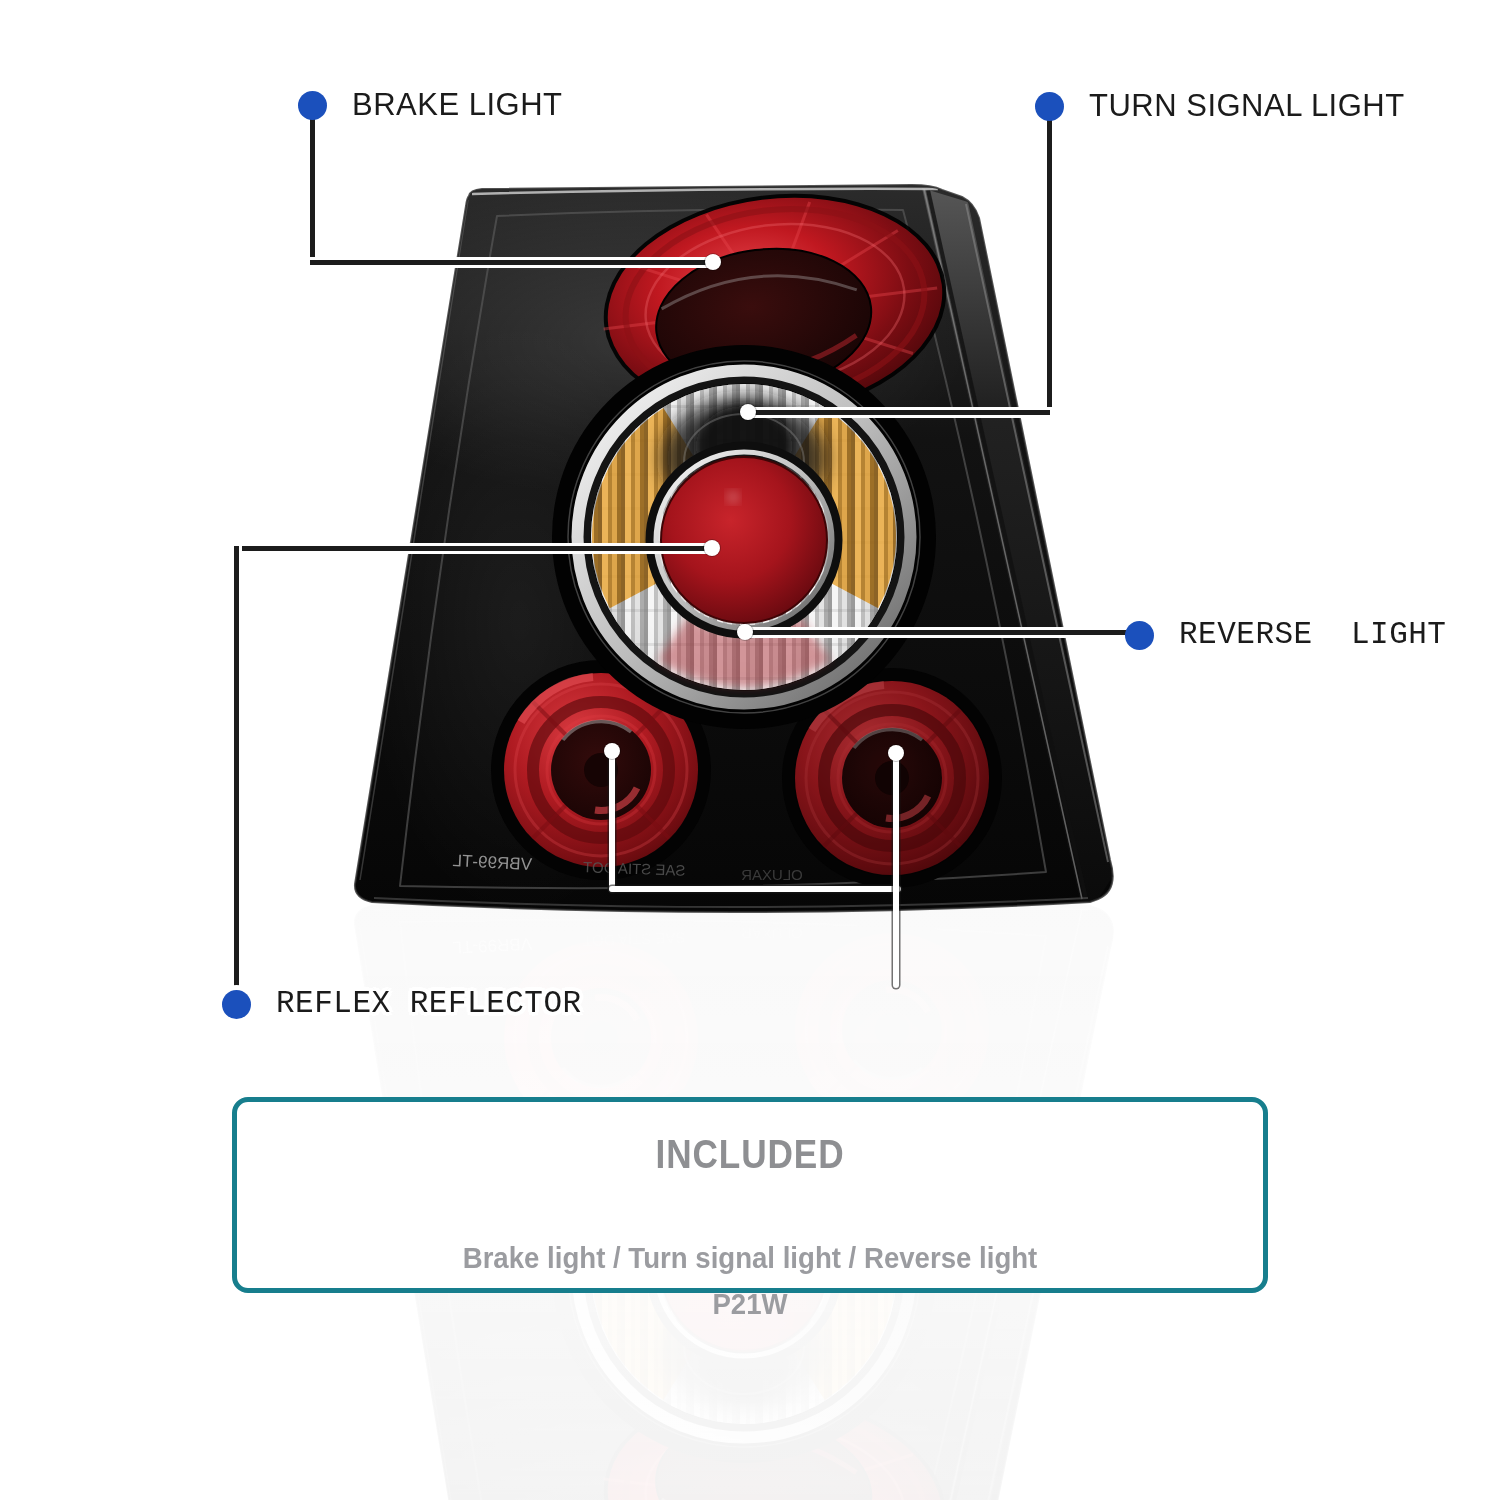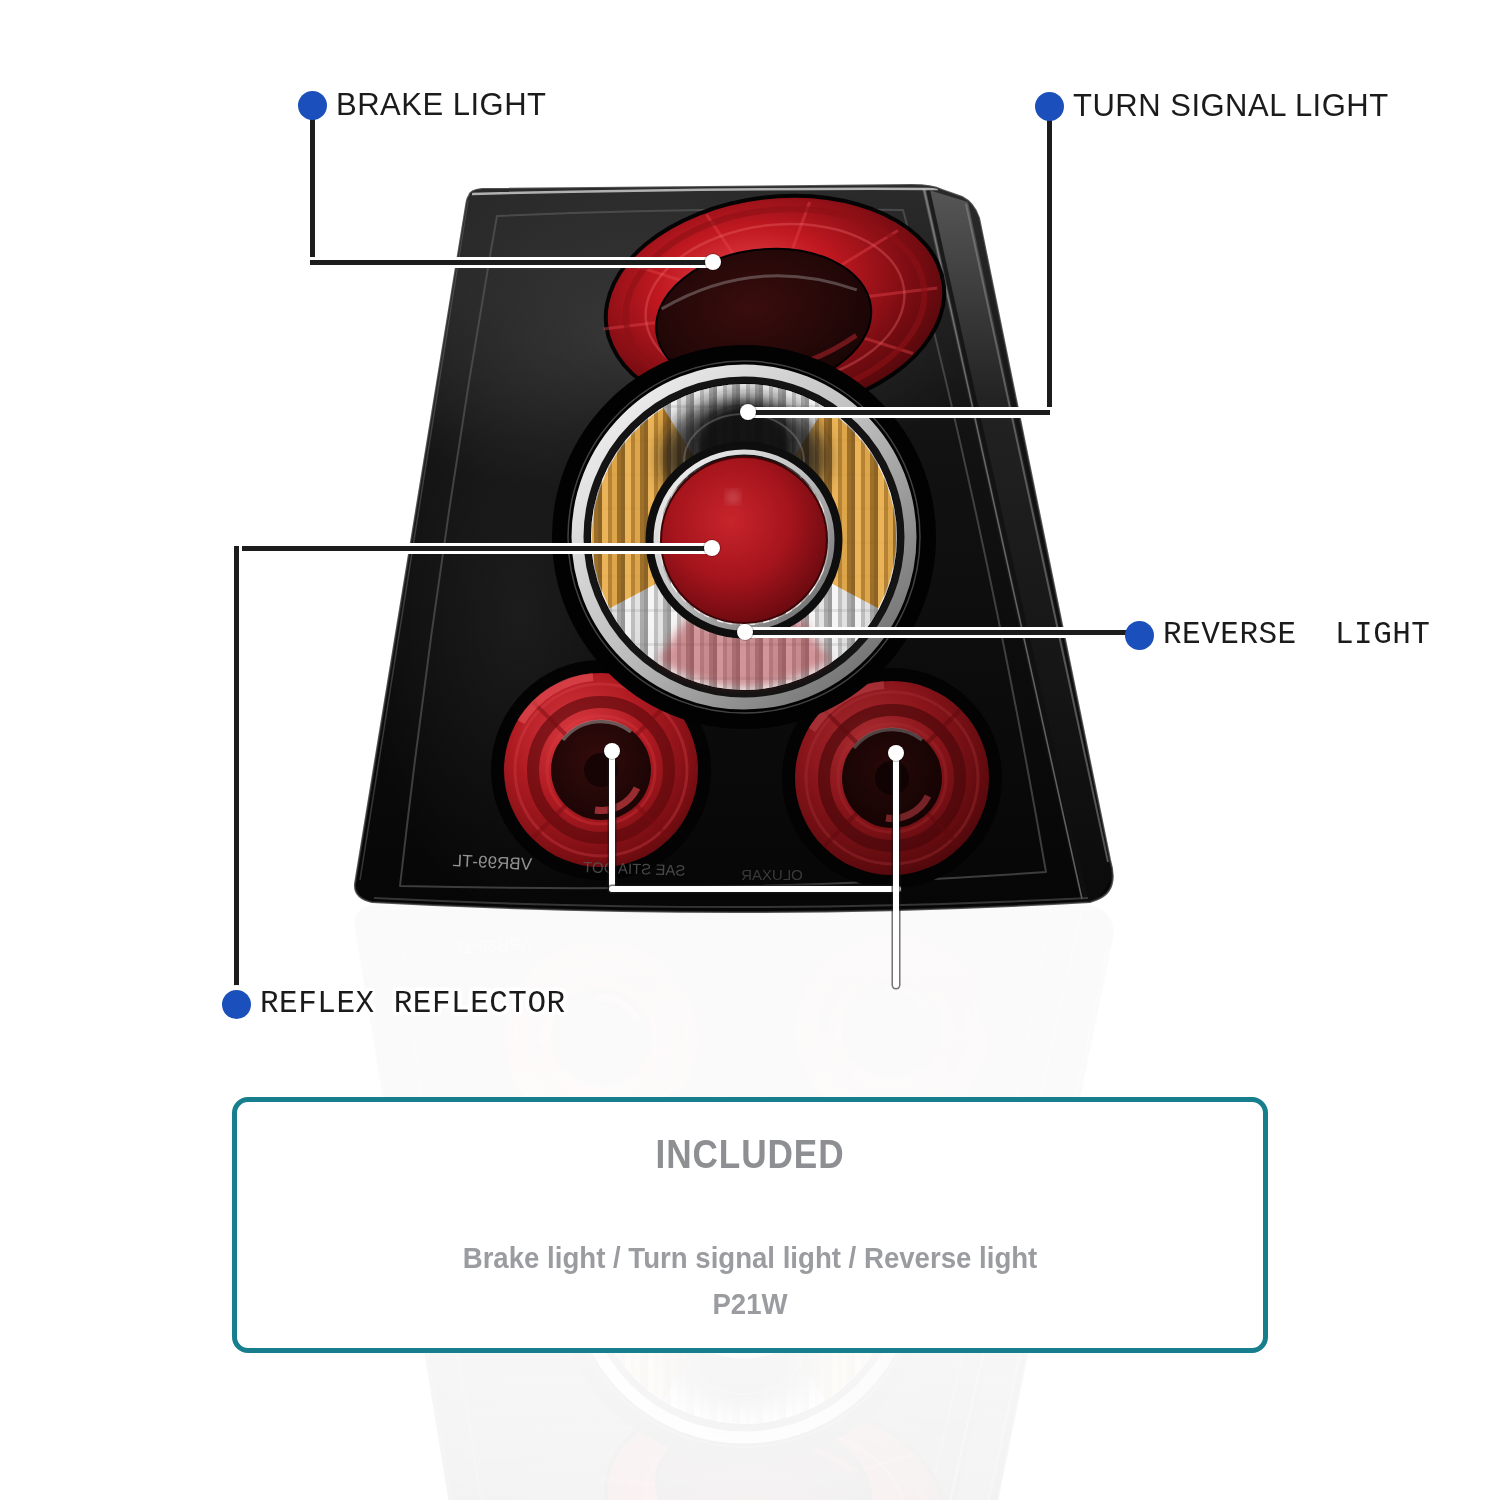--- a/index.html
+++ b/index.html
@@ -18,28 +18,28 @@
   .white-fade{
     position:absolute;left:0;top:905px;width:1500px;height:595px;z-index:6;pointer-events:none;
     background:linear-gradient(180deg,rgba(255,255,255,.12),rgba(255,255,255,.5) 45%,rgba(255,255,255,.62) 100%);
   }
   
   .ld{position:absolute;background:#1c1c1c;z-index:20;box-shadow:0 0 0 3px #ffffff;}
   .ldw{position:absolute;background:#ffffff;z-index:20;box-shadow:0 0 0 1.5px rgba(25,25,25,.6);border-radius:3px;}
   .cap{position:absolute;width:16px;height:16px;border-radius:50%;background:#ffffff;z-index:21;
        box-shadow:0 0 0 1px rgba(0,0,0,.25);}
   
-  .callout{position:absolute;display:flex;align-items:center;gap:9px;z-index:30;height:32px;}
+  .callout{position:absolute;display:flex;align-items:center;gap:25px;z-index:30;height:32px;}
   .dot{width:29px;height:29px;border-radius:50%;background:var(--bullet-blue,#1b50bc);flex:0 0 auto;}
   .callout .txt{font-size:31px;letter-spacing:.5px;color:var(--label-black,#1b1b1b);white-space:pre;line-height:32px;}
   .outlined .txt{text-shadow:-3px -3px 0 #fff,3px -3px 0 #fff,-3px 3px 0 #fff,3px 3px 0 #fff,0 -4px 0 #fff,0 4px 0 #fff,-4px 0 0 #fff,4px 0 0 #fff;font-family:Liberation Mono, monospace;}
   .outlined .dot{box-shadow:0 0 0 5px #ffffff;}
   
   .included-box{
-    position:absolute;left:232px;top:1097px;width:1036px;height:256px;z-index:40;
+    position:absolute;left:232px;top:1097px;width:1036px;height:196px;z-index:40;
     border:5px solid var(--box-teal,#177e8d);border-radius:16px;
     background:rgba(255,255,255,.94);box-sizing:border-box;text-align:center;
   }
   .included-title{
     margin:30px 0 0 0;font-size:40px;font-weight:bold;color:var(--included-title-gray,#8e8f92);
     letter-spacing:1px;transform:scaleX(.88);
   }
   .included-lines{margin-top:64px;}
   .included-line1{font-size:30px;font-weight:bold;color:var(--included-text-gray,#9b9ca0);transform:scaleX(.92);}
   .included-line2{margin-top:12px;font-size:30px;font-weight:bold;color:var(--included-text-gray,#9b9ca0);transform:scaleX(.92);}

